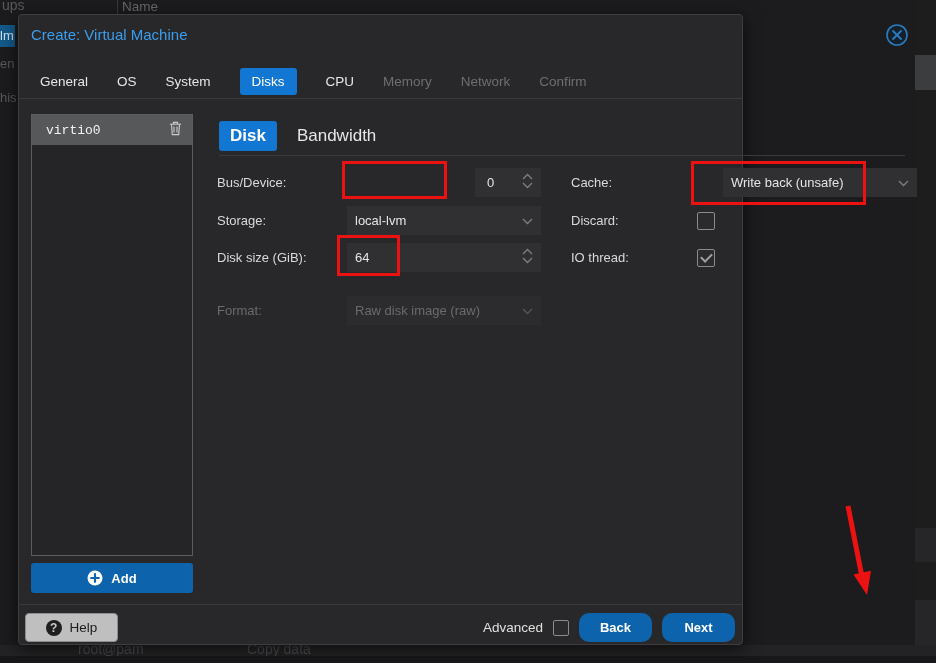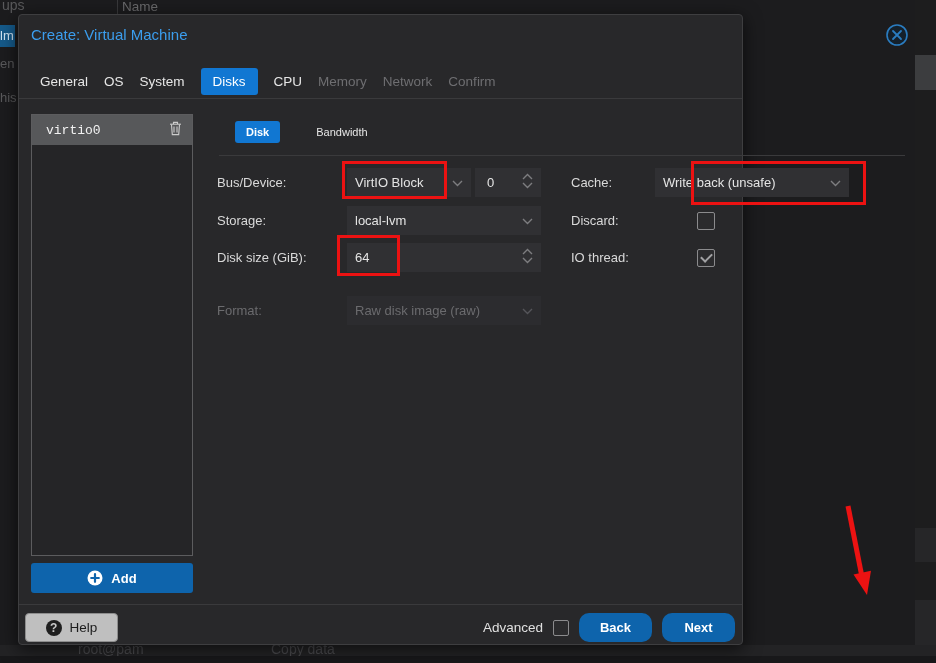--- a/index.html
+++ b/index.html
@@ -21,55 +21,55 @@
 
   
   .dialog {
     position:absolute; left:18px; top:14px; width:725px; height:631px;
     background:#28282a; border:1px solid #3e3e40; border-radius:4px;
     box-shadow:0 4px 18px rgba(0,0,0,.65); font-size:13px;
   }
   .dialog-title { position:absolute; left:12px; top:11px; font-size:15px; color:#3b9ded; }
   .close-btn { position:absolute; left:866px; top:8px; width:24px; height:24px; cursor:pointer; }
 
-  .tabbar { position:absolute; left:0; top:50px; width:100%; height:33px; display:flex; align-items:center; column-gap:16px; padding-left:21px; }
+  .tabbar { position:absolute; left:0; top:50px; width:100%; height:33px; display:flex; align-items:center; column-gap:29px; padding-left:21px; }
   .tab { color:#e6e6e6; font-size:13.5px; white-space:nowrap; }
   .tab.active { background:#1177d2; color:#fff; padding:6px 12px; border-radius:3px; }
   .tab.disabled { color:#6e6e71; }
   .tab-sep { position:absolute; left:0; top:83px; width:100%; height:1px; background:#3a3a3c; }
 
   
   .disk-list { position:absolute; left:12px; top:99px; width:162px; height:442px; background:#252527; border:1px solid #5c5c5e;font-family:Liberation Mono, monospace; }
   .disk-item { height:30px; background:#57585a; color:#f2f2f2; display:flex; align-items:center; padding:0 10px 0 14px; }
   .disk-item .grow { flex:1; }
   .add-btn {
     position:absolute; left:12px; top:548px; width:162px; height:30px;
     background:#0e64ac; border:none; border-radius:3px; color:#fff; font-weight:bold; font-size:13px;
     display:flex; align-items:center; justify-content:center; gap:8px; cursor:pointer;
     font-family:"Liberation Sans", sans-serif;
   }
 
   
   .subtabs { position:absolute; left:200px; top:106px; display:flex; align-items:center; gap:20px; }
-  .subtab { font-size:11px; color:#e6e6e6;margin-left:16px; }
+  .subtab { font-size:17px; color:#e6e6e6; }
   .subtab.active { background:#1177d2; color:#fff; padding:5px 11px; border-radius:3px; font-weight:bold; }
   .subtab-sep { position:absolute; left:200px; top:140px; width:686px; height:1px; background:#3a3a3c; }
 
   
   .frm-label { position:absolute; height:29px; line-height:29px; color:#d9d9d9; font-size:13px; }
   .frm-label.disabled { color:#6b6b6e; }
   .field {
     position:absolute; height:29px; background:#303033; color:#e4e4e4;
     display:flex; align-items:center; padding:0 8px; font-size:13px;
   }
   .field .grow { flex:1; }
   .field.disabled { color:#6b6b6e; background:#2c2c2f; }
   .row1 { top:153px; } .row2 { top:191px; } .row3 { top:228px; } .row4 { top:265px;margin-top:16px; }
   .c1-label { left:198px; } .c1-field { left:328px; width:194px; }
-  .c2-label { left:552px; } .c2-field { left:636px; width:194px;gap:12px; }
+  .c2-label { left:552px; } .c2-field { left:704px; width:194px;gap:12px; }
   .bus-select { left:328px; width:124px; }
   .bus-number { left:456px; width:66px; }
   .chev { flex:0 0 auto; }
 
   .checkbox { position:absolute; width:18px; height:18px; border:1px solid #8b8b8d; background:#2b2b2d; border-radius:2px; }
   .checkbox.checked::after {
     content:""; position:absolute; left:3px; top:3px; width:9px; height:5px;
     border-left:2px solid #a2a2a4; border-bottom:2px solid #a2a2a4; transform:rotate(-45deg);
   }
   .cb-discard { left:678px; top:197px; }
@@ -115,21 +115,21 @@
     <div class="bg-right-strip" style="top:0; height:55px; background:#1d1d1e;"></div>
     <div class="bg-right-strip" style="top:55px; height:35px; background:#3c3d3f;"></div>
     <div class="bg-right-strip" style="top:90px; height:438px; background:#1d1d1e;"></div>
     <div class="bg-right-strip" style="top:528px; height:34px; background:#262628;"></div>
     <div class="bg-right-strip" style="top:562px; height:38px; background:#1d1d1e;"></div>
     <div class="bg-right-strip" style="top:600px; height:55px; background:#262628;"></div>
     <div class="bg-right-strip" style="top:655px; height:8px; background:#121213;"></div>
 
     <div class="bg-bottom">
       <span class="bg-text" style="left:78px; top:-4px; color:#4b4b4e;">root@pam</span>
-      <span class="bg-text" style="left:247px; top:-4px; color:#4b4b4e;margin-left:24px;">Copy data</span>
+      <span class="bg-text" style="left:247px; top:-4px; color:#4b4b4e;">Copy data</span>
     </div>
     <div class="bg-bottom-edge"></div>
   </div>
 
   <div class="dialog">
 
     <div class="dialog-title">Create: Virtual Machine</div>
 
     <div class="close-btn">
       <svg width="24" height="24" viewBox="0 0 24 24">
@@ -175,28 +175,20 @@
       <span>Add</span>
     </button>
 
     <div class="subtabs">
       <span class="subtab active">Disk</span>
       <span class="subtab">Bandwidth</span>
     </div>
     <div class="subtab-sep"></div>
 
     <span class="frm-label c1-label row1">Bus/Device:</span>
-    <div class="field bus-select row1">
-      <span class="grow">VirtIO Block</span>
-      <span class="chev">
-        <svg width="11" height="7" viewBox="0 0 11 7" fill="none" stroke="#7d7d80" stroke-width="1.4">
-            <path d="M1 1 L5.5 5.5 L10 1"></path>
-          </svg>
-      </span>
-    </div>
     <div class="field bus-number row1">
       <span class="grow" style="padding-left:4px;">0</span>
       <span class="chev">
         <svg width="11" height="16" viewBox="0 0 11 16" fill="none" stroke="#7d7d80" stroke-width="1.4">
           <path d="M1 6 L5.5 1.5 L10 6"></path>
             <path d="M1 10 L5.5 14.5 L10 10"></path>
         </svg>
       </span>
     </div>
 

